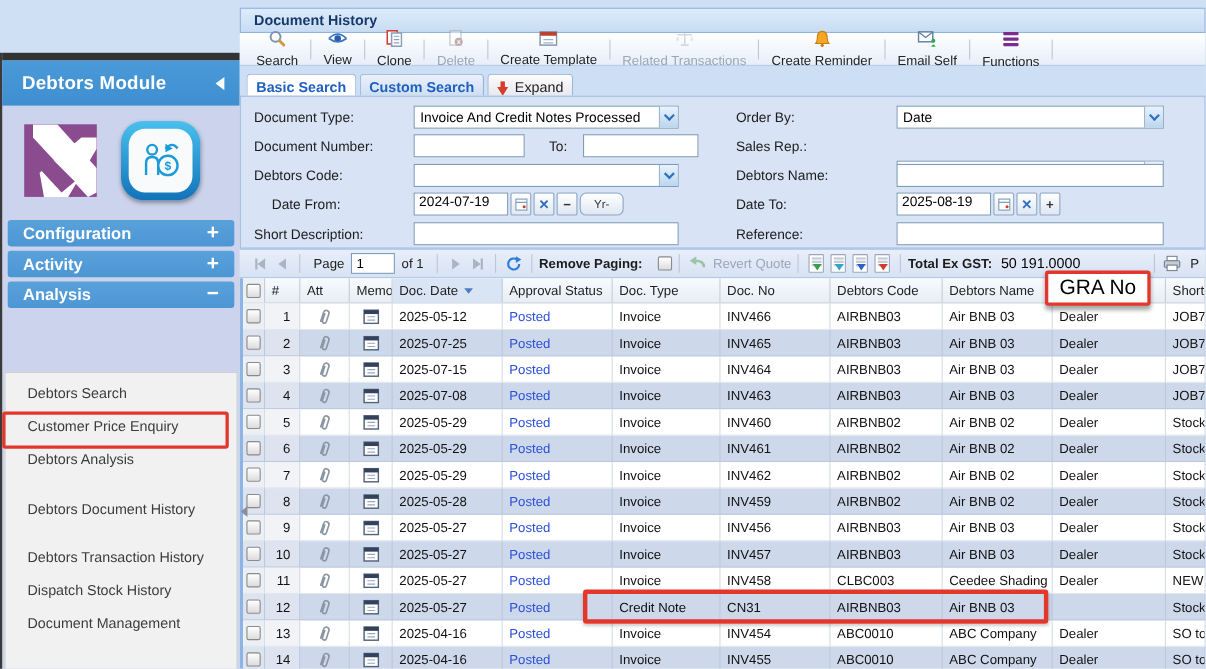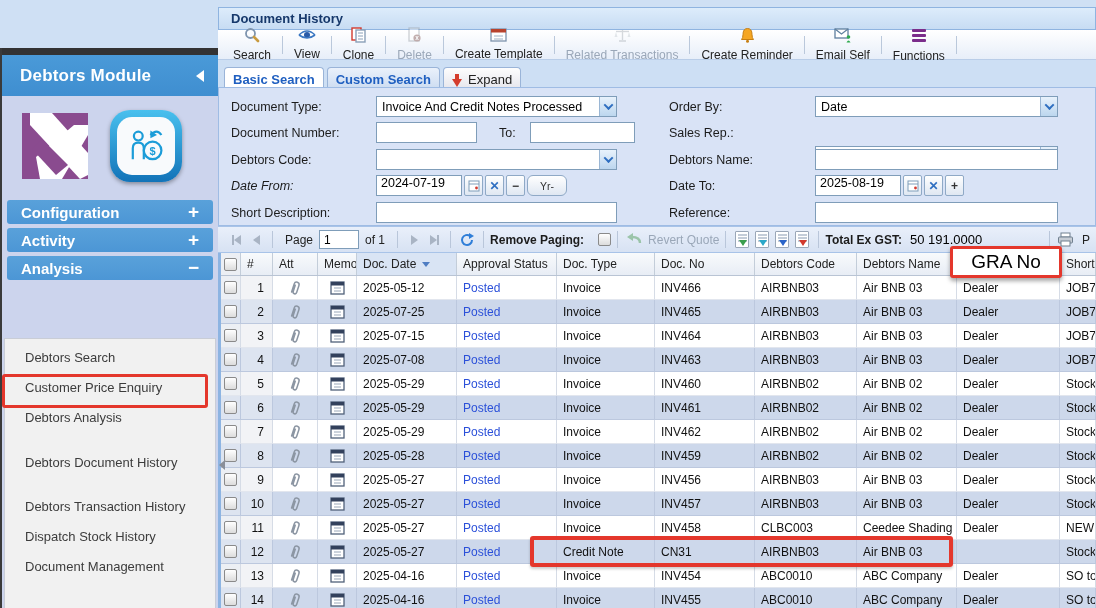--- a/index.html
+++ b/index.html
@@ -112,21 +112,21 @@
   .td.c-cb, .th.c-cb { justify-content:center; padding-left:0; background:#eceff4;}
   .trow.alt .td.c-cb { background:#dde4f0; }
   .td.c-num { justify-content:flex-end; padding-right:8px; background:#f2f3f6;}
   .trow.alt .td.c-num { background:#dde4f0; }
   .td.c-att, .td.c-memo { justify-content:center; padding-left:0;}
   .td.c-status { color:#2b50d9; cursor:pointer;}
 
   
   .ann { position:absolute; border:3px solid #e4372c; border-radius:3px; z-index:50; pointer-events:none;}
   #ann-sidebar { left:2px; top:374px; width:206px; height:34px; }
-  #ann-gra { left:950px; top:246px; width:112px; height:32px; background:#fff; display:flex; align-items:center;
+  #ann-gra { left:950px; top:246px; width:96px; height:32px; background:#fff; display:flex; align-items:center;
              justify-content:center; font-size:19px; color:#000; box-shadow:0 3px 4px rgba(0,0,0,.35); }
   #ann-row12 { left:530px; top:536px; width:423px; height:31px; border-width:4px; box-shadow:0 2px 3px rgba(0,0,0,.2);}
 
   .splitter { position:absolute; left:219px; top:460px; width:0; height:0; z-index:40;
               border-top:5px solid transparent; border-bottom:5px solid transparent; border-right:6px solid #8a8f99;}
 </style>
 </head>
 <body>
 
 <div id="app">
@@ -349,21 +349,21 @@
             </span>
         </div>
       </div>
       <div class="frow" style="left:450px; top:61px;">
           <span class="flabel">Debtors Name:</span>
         </div>
       <div class="frow" style="left:596px; top:61px;">
         <div class="finput" style="width:243px;"></div>
       </div>
 
-      <div class="frow" style="left:12px; top:87px;font-style:italic;">
+      <div class="frow" style="left:28px; top:87px;">
           <span class="flabel">Date From:</span>
         </div>
       <div class="frow" style="left:157px; top:87px;">
         <div class="finput" style="width:86px;">2024-07-19</div>
         <span class="mini-btn">
           <svg width="12" height="12" viewBox="0 0 12 12">
               <rect x="1" y="1" width="10" height="10" fill="#fff" stroke="#7f9db9"></rect>
               <line x1="1" y1="4" x2="11" y2="4" stroke="#7f9db9"></line>
               <circle cx="8.5" cy="8" r="1.4" fill="#d23a2e"></circle>
             </svg>

